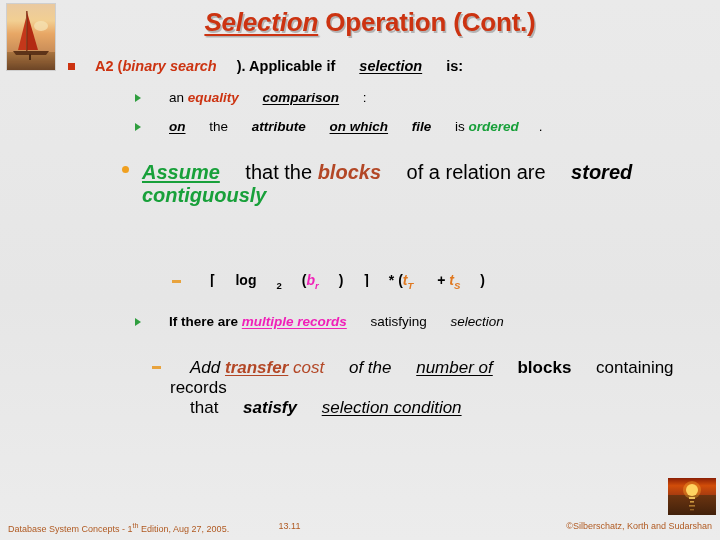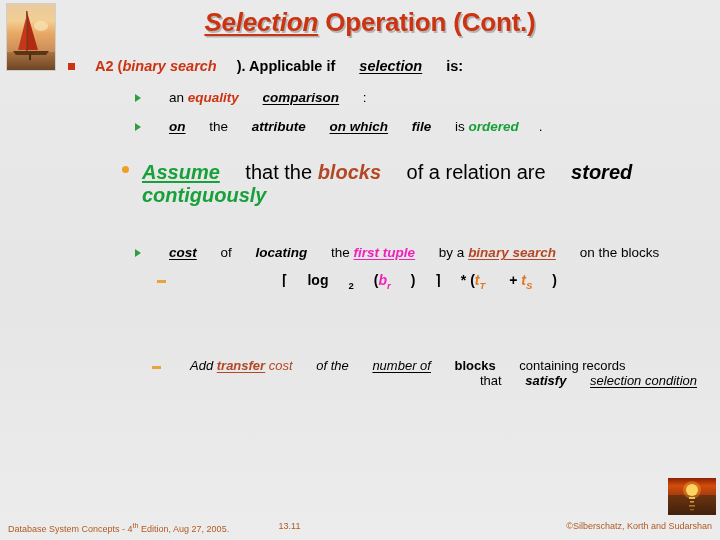--- a/index.html
+++ b/index.html
@@ -116,21 +116,21 @@
     height: 7px;
     border-radius: 50%;
     background: #f0a020;
   }
   .lvlb .txt { display: block; margin-left: 20px; }
 
   
   .lvl3 {
     left: 152px;
     width: 545px;
-    font-size: 13px;
+    font-size: 17px;
   }
   .dash-bullet {
     position: absolute;
     left: 0;
     top: 8px;
     width: 9px;
     height: 2.5px;
     background: #e8a33d;
   }
   .lvl3 .txt { display: block; margin-left: 18px; }
@@ -152,21 +152,21 @@
     width: 400px;
     font-size: 14px;
     font-weight: bold;
     color: #000;
   }
   .formula .dash-bullet { top: 8px; }
   .formula .txt { display: block; margin-left: 18px; }
   .formula sub { font-size: 0.68em; }
 
   
-  .cont { display: block; margin-left: 18px; text-align: right; }
+  .cont { display: block; margin-left: 18px; }
 
   
   .footer {
     position: absolute;
     left: 0;
     top: 521px;
     width: 720px;
     height: 16px;
     font-size: 9px;
     color: #b05a22;
@@ -233,34 +233,34 @@
   </div>
 
   <div class="body-text lvlb" style="top:161px;">
     <span class="dot-bullet"></span>
     <span class="txt">
       <span class="green b i u">Assume</span><span class="black"> that the </span><span class="brown b i">blocks</span><span class="black"> of a relation are </span><span class="black b i">stored</span><span> </span><span class="green b i">contiguously</span>
     </span>
   </div>
 
 
-  <div class="body-text lvl2" style="top:245px;">
+
+  <div class="body-text lvl3 formula" style="top:272px; left:172px;">
+    <span class="dash-bullet"></span>
+    <span class="txt">
+      <span class="black">⌈</span><span class="black">log</span><sub class="black">2</sub><span class="black">(</span><span class="magenta i">b</span><sub class="magenta i">r</sub><span class="black">)</span><span class="black">⌉</span><span class="black">* (</span><span class="orange i">t</span><sub class="orange i">T</sub><span class="black"> + </span><span class="orange i">t</span><sub class="orange i">S</sub><span class="black">)</span>
+    </span>
+  </div>
+
+  <div class="body-text lvl2" style="top:314px;">
     <span class="arrow-bullet"></span>
     <span class="txt">
-      <span class="black b i u">cost</span><span class="black"> of </span><span class="black b i">locating</span><span class="black"> the </span><span class="magenta b i u">first tuple</span><span class="black"> by a </span><span class="brown b i u">binary search</span><span class="black"> on the blocks</span>
-    </span>
-  </div>
-
-  <div class="body-text lvl3 formula" style="top:272px; left:157px;text-align:right;">
-    <span class="dash-bullet"></span>
-    <span class="txt">
-      <span class="black">⌈</span><span class="black">log</span><sub class="black">2</sub><span class="black">(</span><span class="magenta i">b</span><sub class="magenta i">r</sub><span class="black">)</span><span class="black">⌉</span><span class="black">* (</span><span class="orange i">t</span><sub class="orange i">T</sub><span class="black"> + </span><span class="orange i">t</span><sub class="orange i">S</sub><span class="black">)</span>
-    </span>
-  </div>
-
+      <span class="black b">If there are </span><span class="magenta b i u">multiple records</span><span class="black"> satisfying </span><span class="black i">selection</span>
+    </span>
+  </div>
 
   <div class="body-text lvl3" style="top:358px;">
     <span class="dash-bullet"></span>
     <span class="txt">
       <span class="black i">Add </span><span class="brown b i u">transfer</span><span> </span><span class="brown i">cost</span><span class="black i">  of the </span><span class="black i u">number of</span><span> </span><span class="black b">blocks</span><span class="black"> containing records</span>
     </span>
     <span class="cont">
       <span class="black">that </span><span class="black b i">satisfy</span><span> </span><span class="black i u">selection condition</span>
     </span>
   </div>
@@ -284,18 +284,18 @@
       <circle cx="24" cy="12" r="6" fill="#ffe47a"></circle>
       <circle cx="24" cy="12" r="9" fill="#ffb733" opacity="0.35"></circle>
       <rect x="21" y="19" width="6" height="2" fill="#ffd469" opacity="0.85"></rect>
       <rect x="22" y="23" width="4" height="1.6" fill="#f7c155" opacity="0.75"></rect>
       <rect x="21" y="27" width="6" height="1.6" fill="#e8ad45" opacity="0.6"></rect>
       <rect x="22" y="31" width="4" height="1.4" fill="#d89a3a" opacity="0.5"></rect>
     </svg>
   </div>
 
   <div class="footer">
-    <span class="footer-left"><span>Database System Concepts - 4</span><sup>th</sup><span> Edition, Aug 27, 2005.</span></span>
+    <span class="footer-left"><span>Database System Concepts - 1</span><sup>th</sup><span> Edition, Aug 27, 2005.</span></span>
     <span class="footer-center">13.11</span>
     <span class="footer-right">©Silberschatz, Korth and Sudarshan</span>
   </div>
 
 </div>
 
 </body></html>

